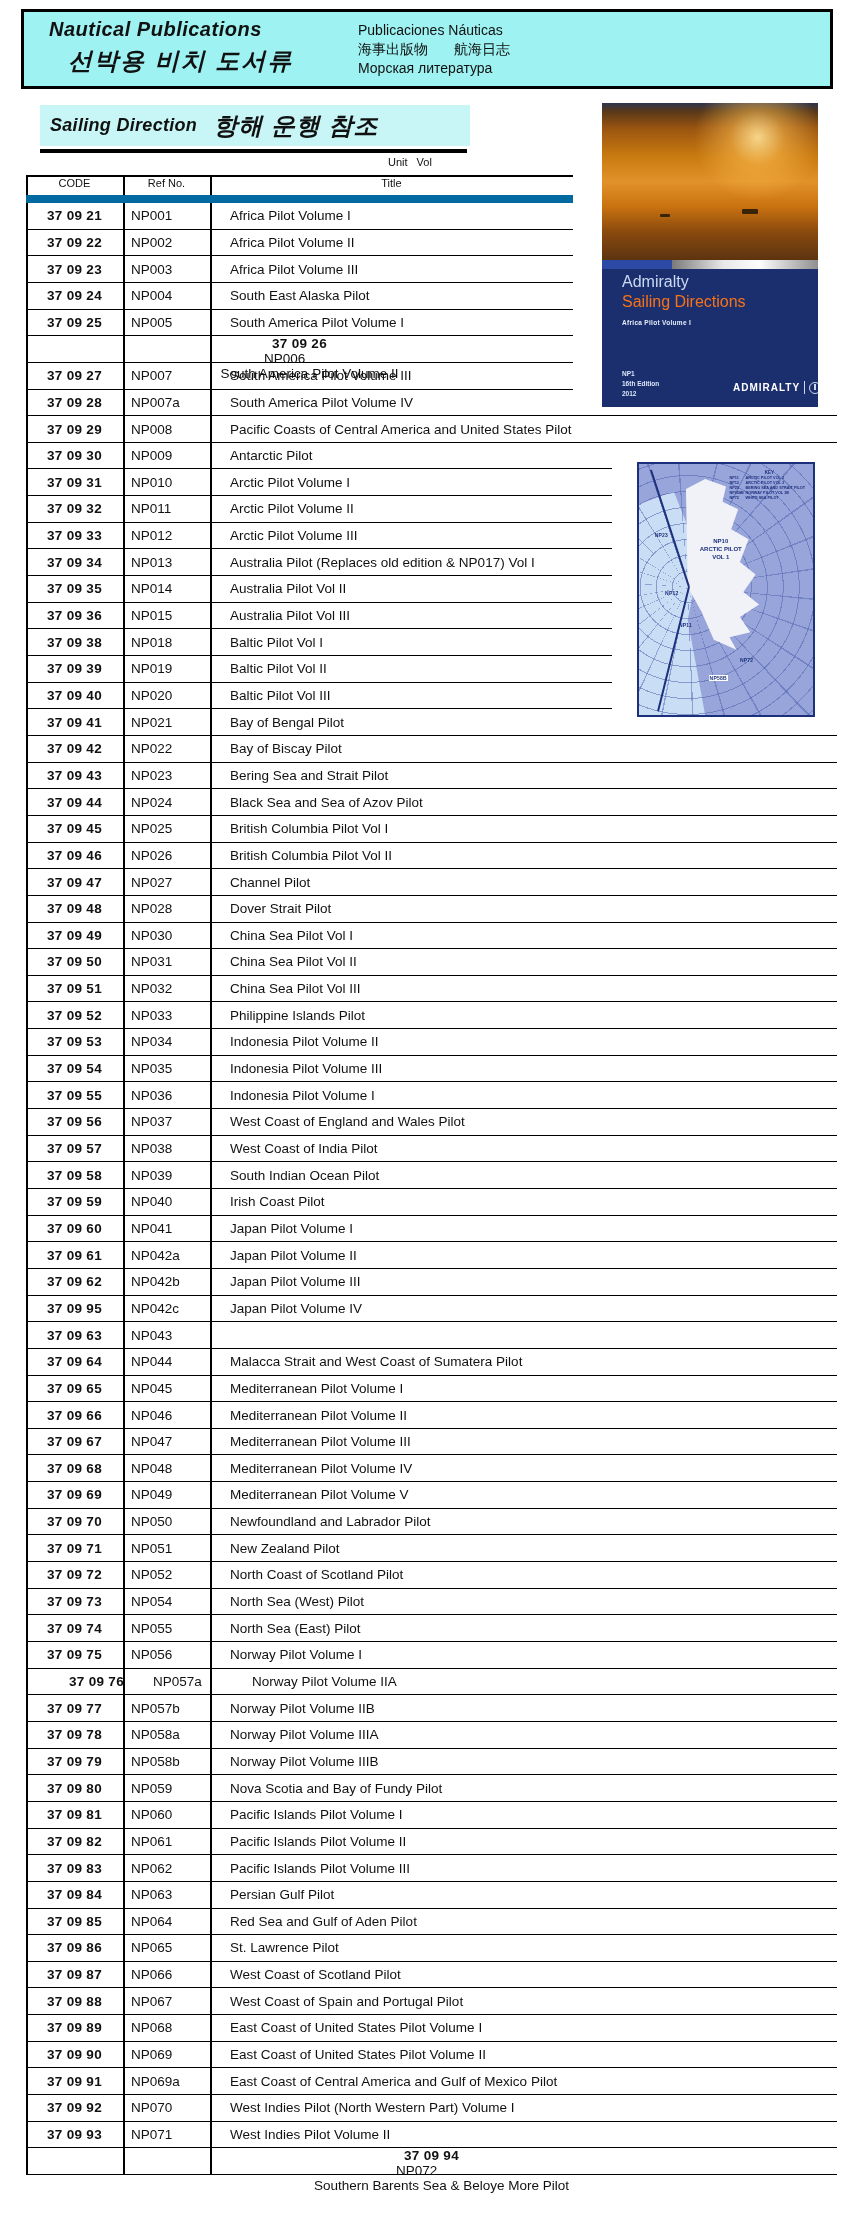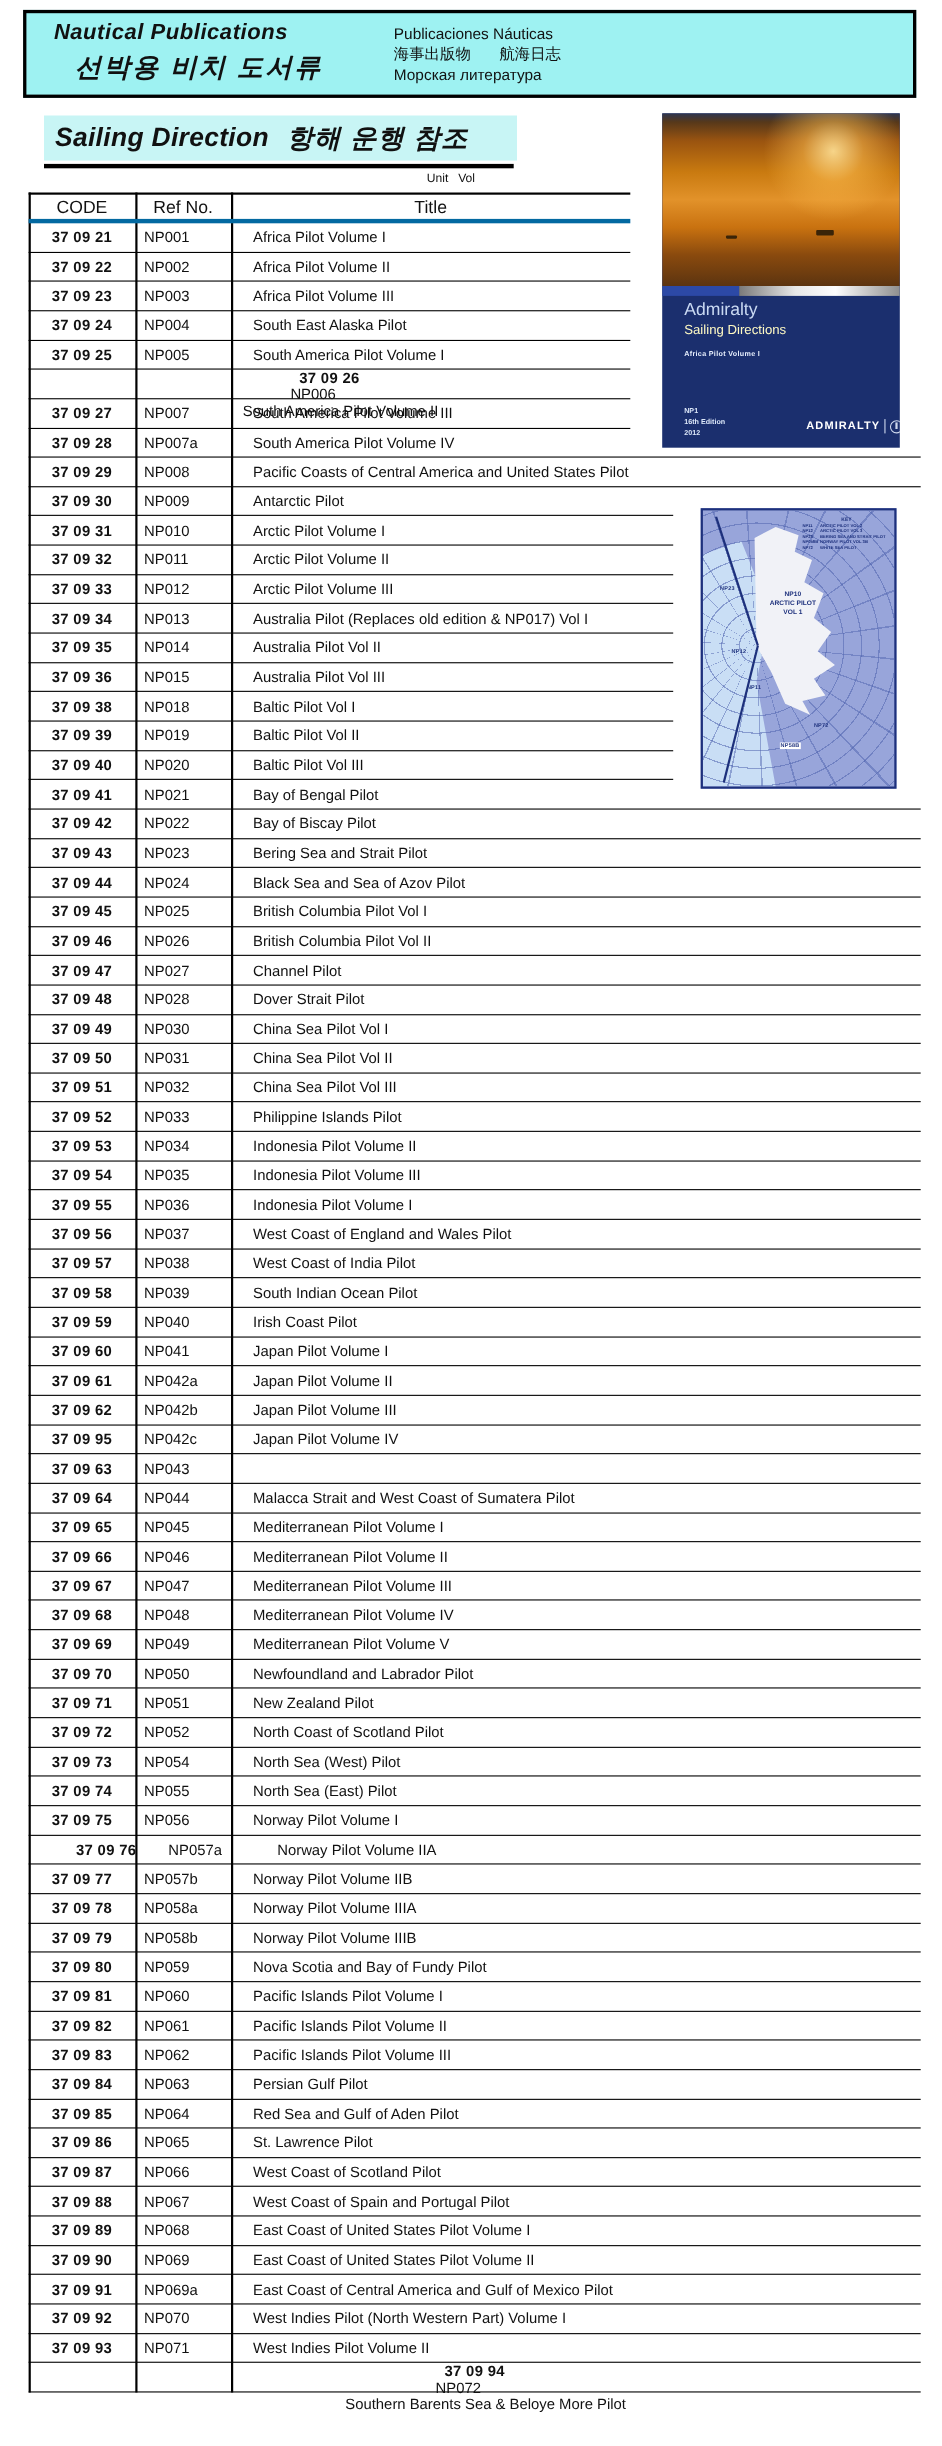--- a/index.html
+++ b/index.html
@@ -10,33 +10,33 @@
   .header-box{position:absolute;left:21px;top:9px;width:812px;height:80px;
     box-sizing:border-box;border:3px solid #000;background:var(--cyan,#9ef2f2);}
   .hb-en{position:absolute;left:25px;top:6px;font-size:20px;font-weight:bold;font-style:italic;letter-spacing:.5px;}
   .hb-ko{position:absolute;left:25px;top:33px;font-size:24px;font-weight:bold;font-style:italic;letter-spacing:2px;margin-left:19px;}
   .hb-right{position:absolute;left:334px;top:9px;font-size:14px;line-height:19px;}
   .hb-zh2{margin-left:26px;}
 
   
   .section-title{position:absolute;left:40px;top:105px;width:430px;height:41px;
     background:var(--highlight,#c8f5f5);display:flex;align-items:center;padding-left:10px;box-sizing:border-box;}
-  .st-en{font-size:24px;font-weight:bold;font-style:italic;letter-spacing:.3px;}
+  .st-en{font-size:18px;font-weight:bold;font-style:italic;letter-spacing:.3px;}
   .st-ko{font-size:24px;font-weight:bold;font-style:italic;margin-left:16px;letter-spacing:1px;}
   .title-underline{position:absolute;left:40px;top:149px;width:427px;height:4px;background:#000;}
   .unit-label{position:absolute;left:388px;top:156px;width:120px;text-align:left;font-size:11px;}
   .unit-label .v{display:inline-block;margin-left:9px;}
 
   
   .vline{position:absolute;top:175px;height:2000px;width:1.5px;background:#000;}
   .vl-0{left:26px;width:2px;}
   .vl-1{left:123px;}
   .vl-2{left:210px;}
   .thead{position:absolute;left:26px;top:175px;width:547px;height:28px;box-sizing:border-box;
-    border-top:2px solid #000;border-bottom:4px solid #0369a1;display:flex;align-items:flex-end;font-size:16px;}
+    border-top:2px solid #000;border-bottom:8px solid #0369a1;display:flex;align-items:flex-start;font-size:11px;}
   .thead .h1{width:97px;text-align:center;}
   .thead .h2{width:87px;text-align:center;}
   .thead .h3{flex:1;text-align:center;}
   .trow{position:absolute;left:26px;height:26.649px;box-sizing:border-box;
     border-bottom:1.6px solid #000;display:flex;align-items:center;font-size:13.5px;white-space:nowrap;}
   .trow .code{width:97px;text-align:center;font-weight:bold;letter-spacing:.3px;}
   .trow .ref{width:87px;padding-left:8px;box-sizing:border-box;}
   .trow .title{flex:1;padding-left:20px;box-sizing:border-box;}
 
   
@@ -45,21 +45,21 @@
     background:
       radial-gradient(circle at 72% 22%, rgba(255,225,150,.9) 0, rgba(255,190,80,.5) 14%, rgba(255,190,80,0) 32%),
       linear-gradient(180deg,#2e3550 0%,#56381a 5%,#9a5410 16%,#c97a10 34%,#e2922a 50%,#c97210 66%,#8a4a0e 82%,#5c3410 100%);}
   .ship{position:absolute;background:#3a2408;border-radius:1px;}
   .ship-1{left:140px;top:106px;width:16px;height:5px;}
   .ship-2{left:58px;top:111px;width:10px;height:3px;}
   .cv-stripe-blue{position:absolute;left:0;top:157px;width:70px;height:9px;background:#2c49a6;}
   .cv-stripe-silver{position:absolute;left:70px;top:157px;width:146px;height:9px;
     background:linear-gradient(90deg,#7a7a7a,#e8e8e8 35%,#fdfdfd 60%,#8f8f8f);}
   .cv-brand1{position:absolute;left:20px;top:170px;font-size:16px;color:#c9d9f2;}
-  .cv-brand2{position:absolute;left:20px;top:190px;font-size:12px;color:#fef9c3;}
+  .cv-brand2{position:absolute;left:20px;top:190px;font-size:16px;color:#f97316;}
   .cv-sub{position:absolute;left:20px;top:216px;font-size:6.5px;font-weight:bold;color:#e6eefc;letter-spacing:.3px;}
   .cv-ed{position:absolute;left:20px;top:266px;font-size:6.5px;font-weight:bold;line-height:1.55;color:#dbe6f8;}
   .cv-pub{position:absolute;left:131px;top:278px;display:flex;align-items:center;}
   .cv-pub-txt{font-size:10px;font-weight:bold;color:#fff;letter-spacing:1px;}
   .cv-div{width:1px;height:13px;background:#cfd9ee;margin:0 4px;}
   .cv-logo{width:12px;height:12px;border:1.5px solid #cfd9ee;border-radius:50%;position:relative;box-sizing:border-box;}
   .cv-logo::after{content:"";position:absolute;left:3.5px;top:1.5px;width:2px;height:6px;background:#cfd9ee;}
 
   
   .map{position:absolute;left:637px;top:462px;width:178px;height:255px;box-sizing:border-box;

